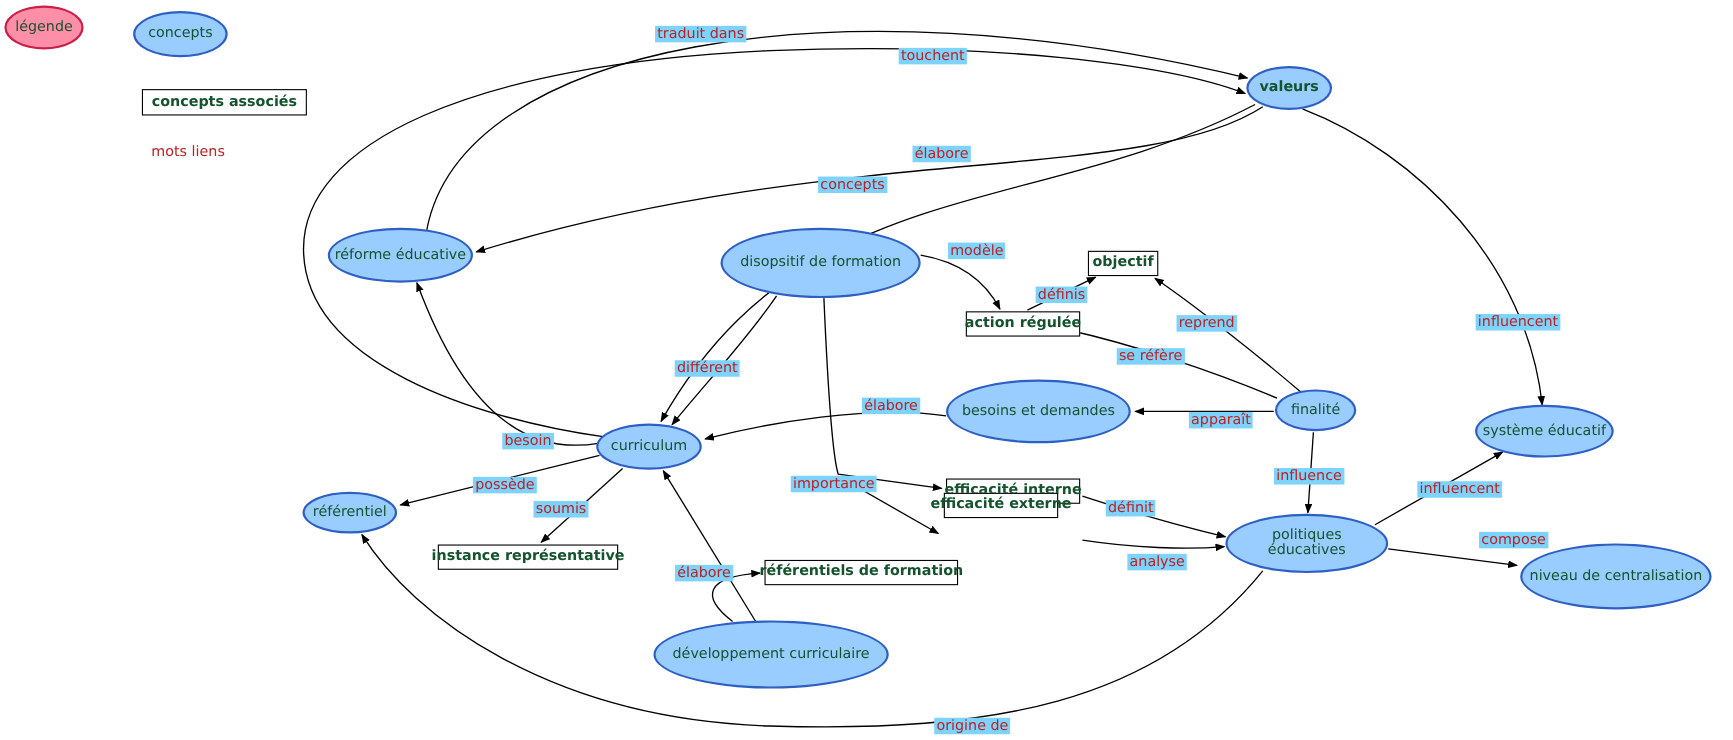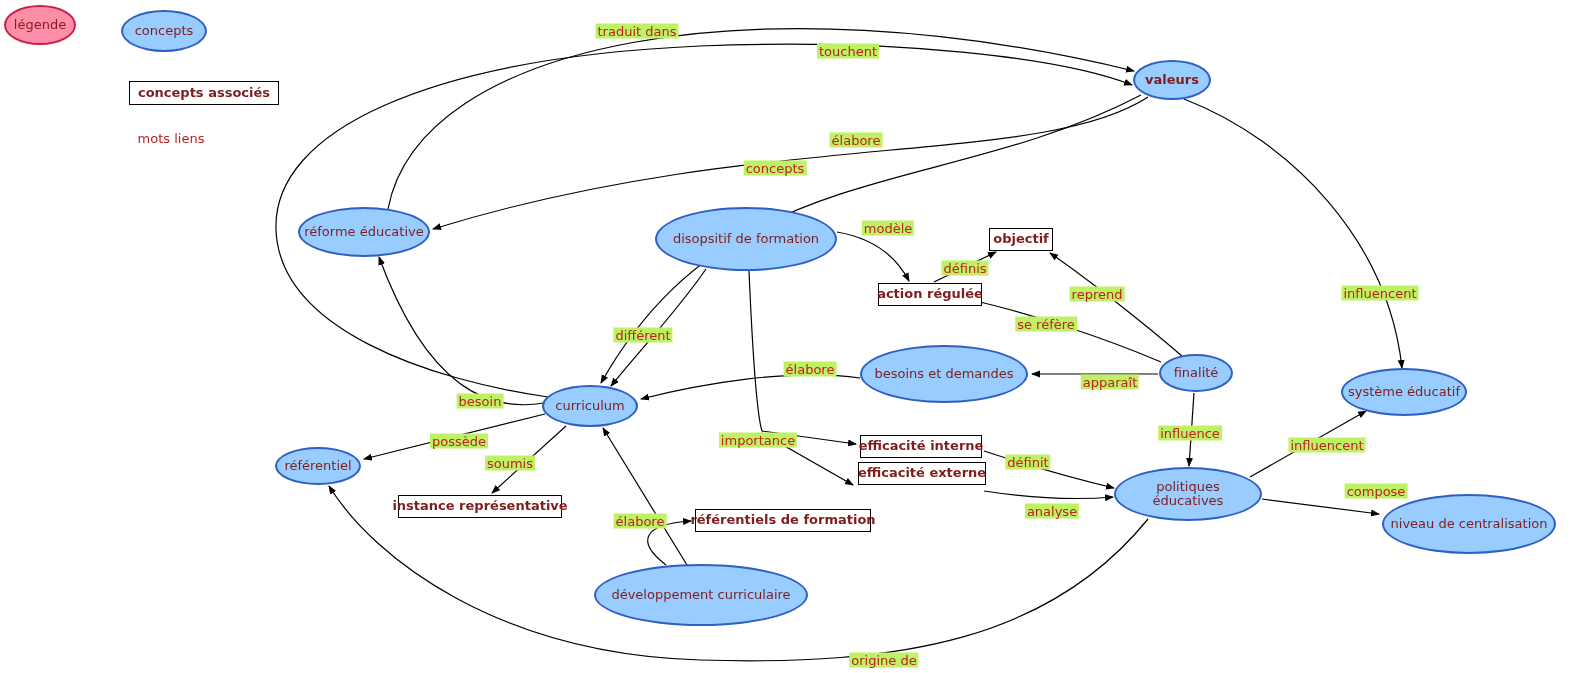--- a/index.html
+++ b/index.html
@@ -1,26 +1,26 @@
 <!DOCTYPE html>
 <html><head>
 <meta charset="utf-8">
 <style>
   html,body{margin:0;padding:0;background:#ffffff;}
   #canvas{position:relative;width:1575px;height:673px;background:#ffffff;overflow:hidden;
           font-family:"DejaVu Sans","Liberation Sans",sans-serif;}
   #edge-svg{position:absolute;left:0;top:0;width:1575px;height:673px;}
   .edge-line{fill:none;stroke:#000000;stroke-width:1.2px;}
   .node{position:absolute;display:flex;align-items:center;justify-content:center;
-        text-align:center;font-size:13px;color:#7f1d1d;box-sizing:border-box;line-height:1.1;}
+        text-align:center;font-size:13px;color:#14532d;box-sizing:border-box;line-height:1.1;}
   .ellipse{background:#99ccff;border:2px solid #2e5fc4;border-radius:50%;padding:0 4px;}
   .rect{background:#ffffff;border:1.4px solid #000000;font-weight:bold;white-space:nowrap;}
   .text{background:transparent;white-space:nowrap;}
   .edge-label{position:absolute;transform:translate(-50%,-50%);color:#bb2222;font-size:13px;
-        background:#bef264;padding:0 2px;white-space:nowrap;}
+        background:#7dd3fc;padding:0 2px;white-space:nowrap;}
 </style>
 </head>
 <body>
 
 <div id="canvas">
   <svg id="edge-svg" viewBox="0 0 1575 673">
     <defs>
       <marker id="arrowhead" markerWidth="9" markerHeight="8" refX="8" refY="3.5" orient="auto" markerUnits="userSpaceOnUse">
         <path d="M0,0 L9,3.5 L0,7 Z" fill="#000000"></path>
       </marker>
@@ -86,17 +86,17 @@
       <div class="node ellipse" style="left: 275px; top: 447px; width: 86px; height: 38px;">référentiel</div>
       <div class="node ellipse" style="left: 860px; top: 345px; width: 168px; height: 58px;">besoins et demandes</div>
       <div class="node ellipse" style="left: 1159px; top: 354px; width: 74px; height: 38px;">finalité</div>
       <div class="node ellipse" style="left: 1341px; top: 368px; width: 126px; height: 48px;">système éducatif</div>
       <div class="node ellipse" style="left: 1114px; top: 467px; width: 148px; height: 54px;">politiques éducatives</div>
       <div class="node ellipse" style="left: 1382px; top: 494px; width: 174px; height: 60px;">niveau de centralisation</div>
       <div class="node ellipse" style="left: 594px; top: 564px; width: 214px; height: 62px;">développement curriculaire</div>
       <div class="node rect" style="left: 989px; top: 227.5px; width: 64px; height: 23px;">objectif</div>
       <div class="node rect" style="left: 864px; top: 282.5px; width: 104px; height: 23px; margin-left: 14px;">action régulée</div>
       <div class="node rect" style="left: 860px; top: 434.5px; width: 122px; height: 23px;">efficacité interne</div>
-      <div class="node rect" style="left: 858px; top: 462px; width: 128px; height: 23px;">efficacité externe</div>
+      <div class="node rect" style="left: 858px; top: 448px; width: 104px; height: 23px;">efficacité externe</div>
       <div class="node rect" style="left: 398px; top: 494.5px; width: 164px; height: 23px;">instance représentative</div>
       <div class="node rect" style="left: 695px; top: 508.5px; width: 176px; height: 23px;">référentiels de formation</div>
     </div>
 </div>
 
 </body></html>

